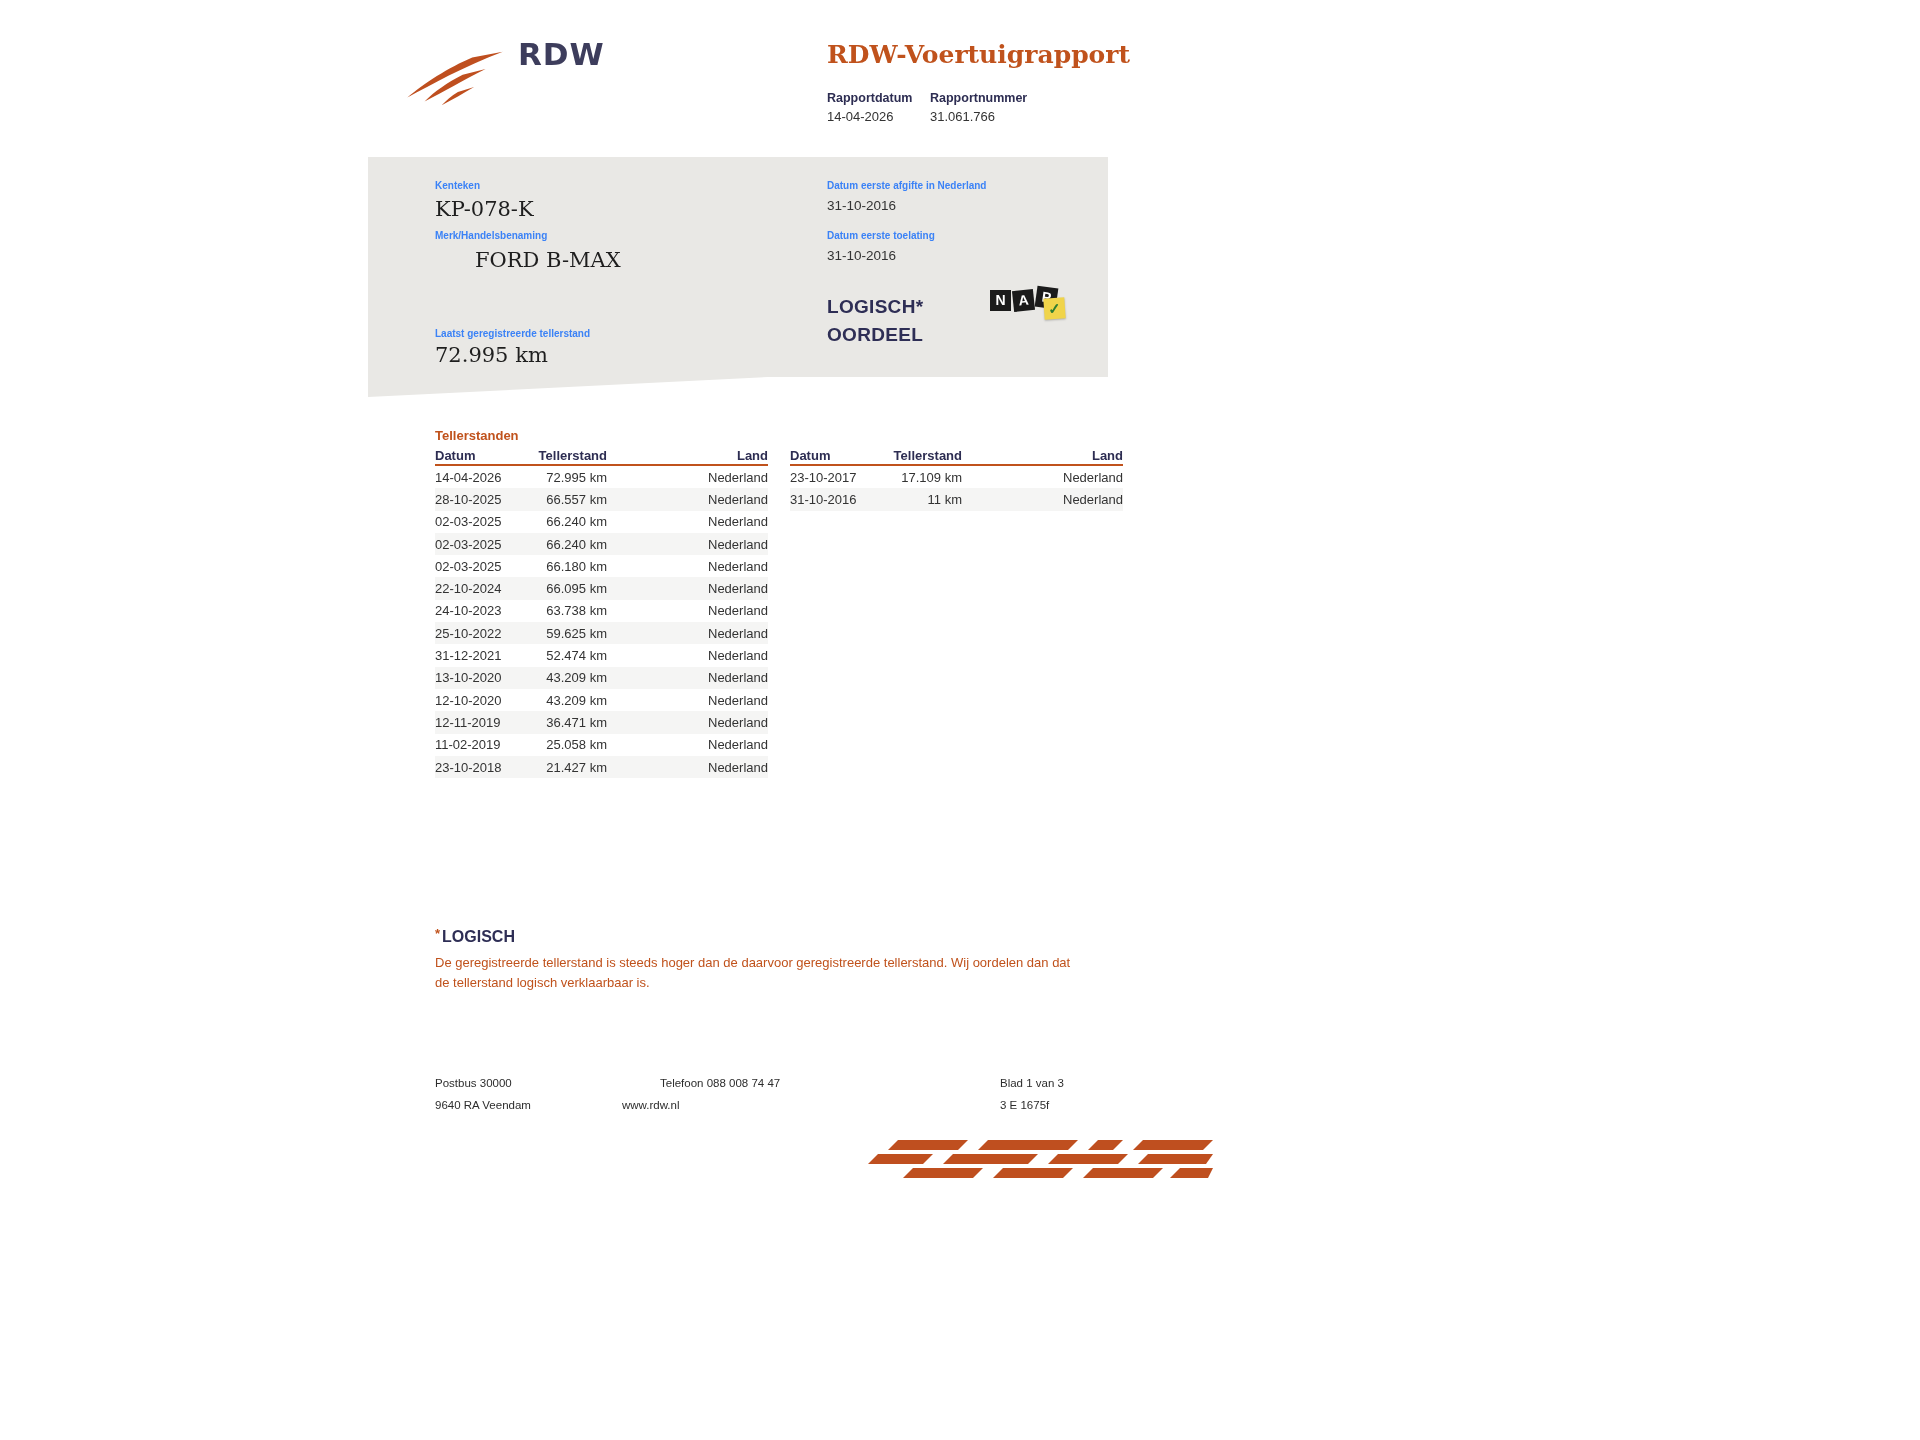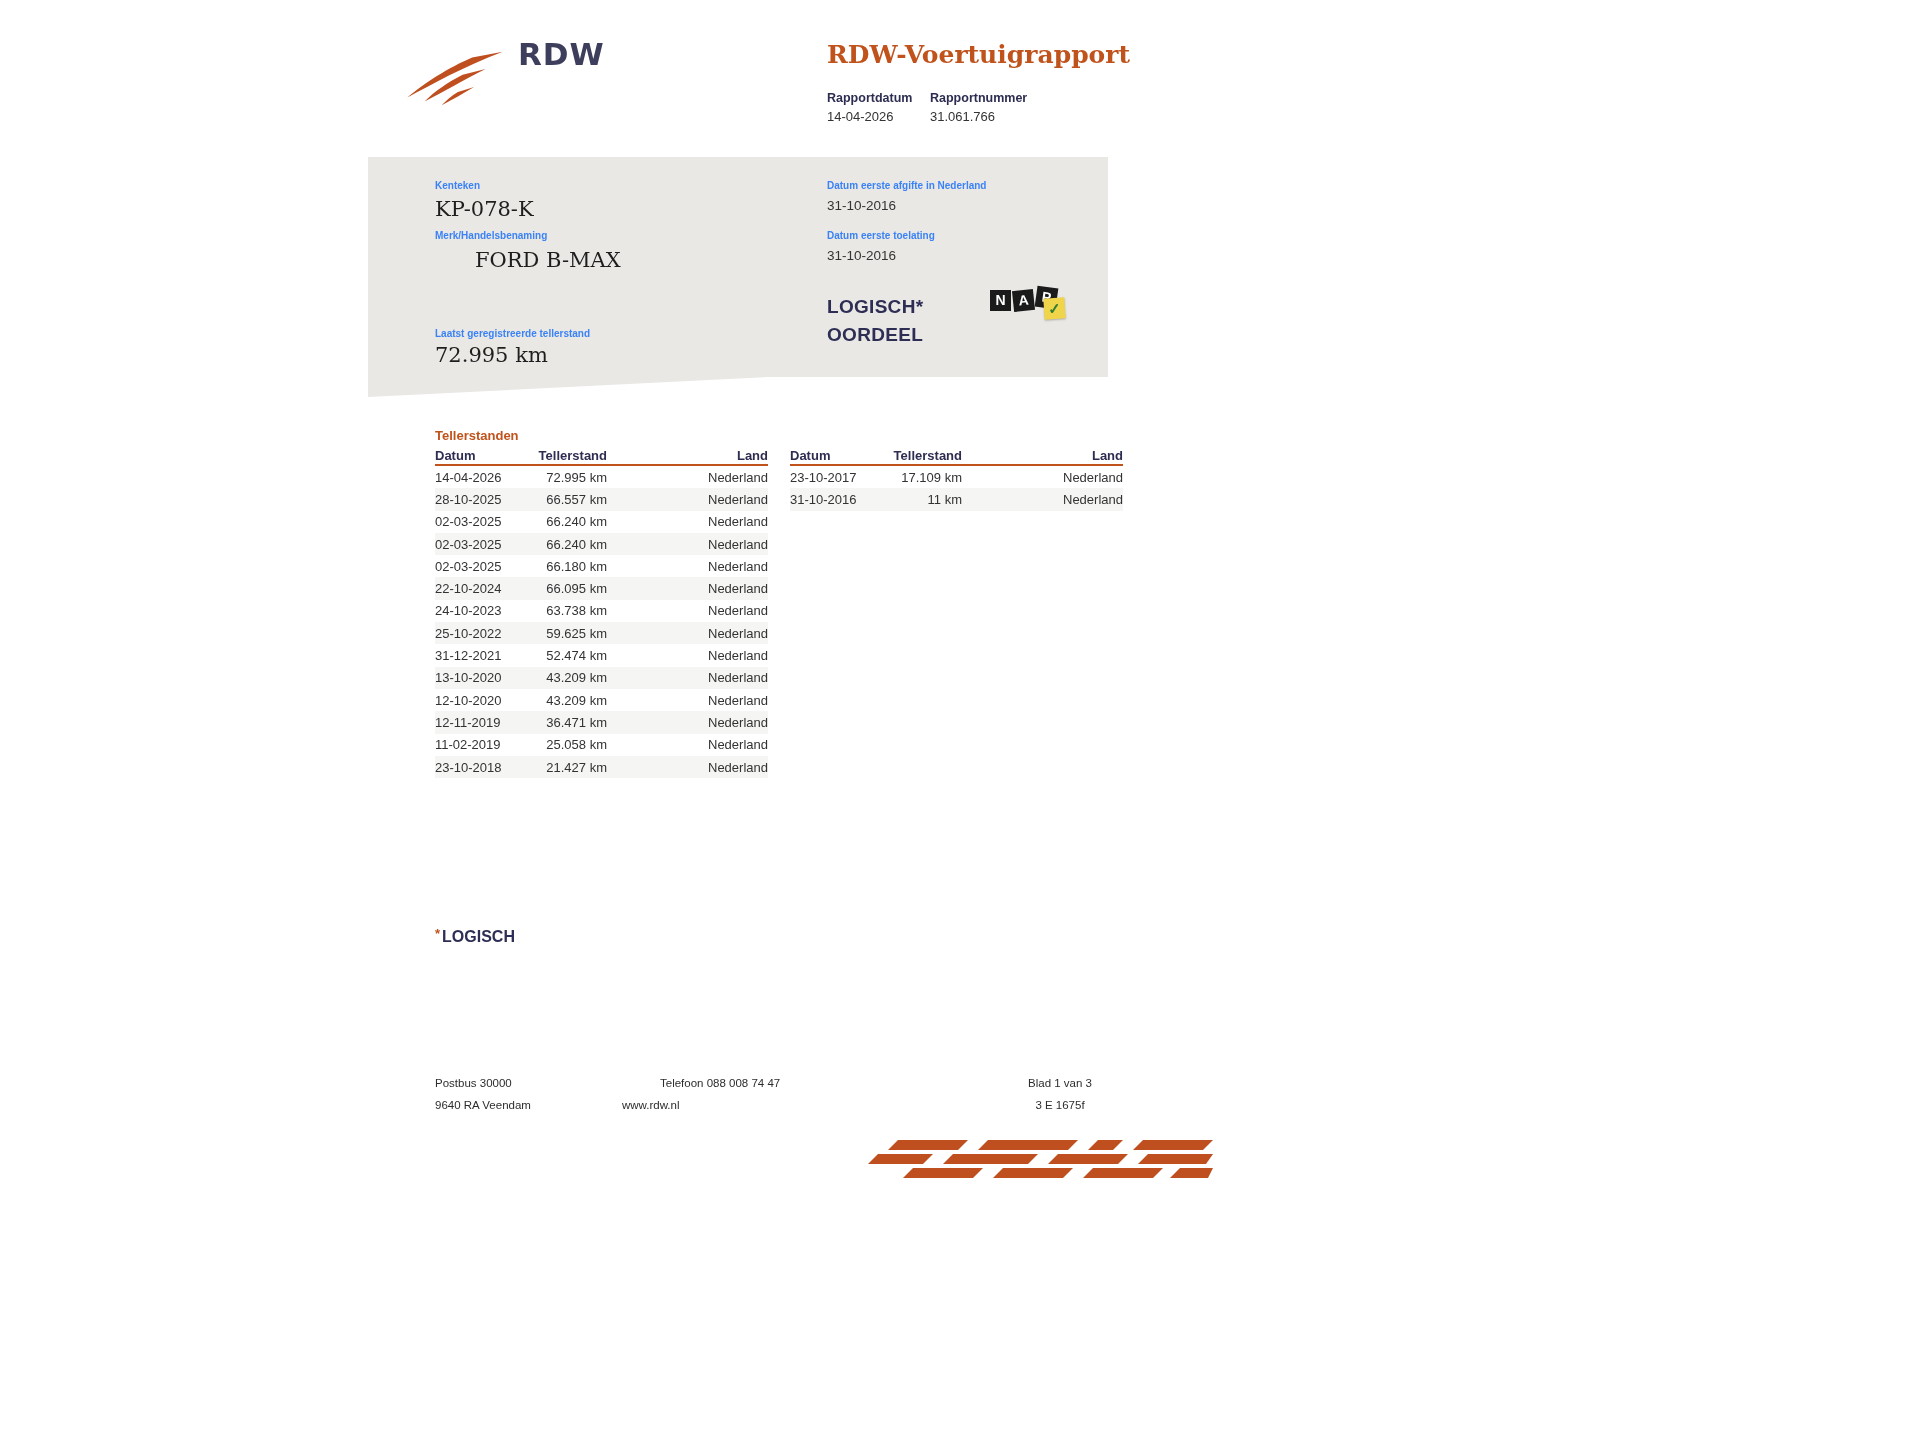--- a/index.html
+++ b/index.html
@@ -53,21 +53,21 @@
   .tcell.c2 { text-align:right; color:#333; }
 
   
   .logisch-head { position:absolute; left:435px; top:926px; font-size:16px; font-weight:bold; color:#2e2e55; }
   .logisch-head .star { color:#c0521c; font-size:13px; vertical-align:4px; margin-right:2px; }
   .logisch-text { position:absolute; left:435px; top:953px; width:645px; font-size:13px;
                   color:#c0521c; line-height:20px; }
 
   
   .foot { position:absolute; font-size:11.5px; color:#2d2d2d; }
-  .foot.r { text-align:center; }
+  .foot.r { text-align:left; }
 
   .stripes-svg { position:absolute; left:868px; top:1140px; width:345px; height:40px; }
 </style>
 </head>
 <body>
 
 <div id="page">
 
   <svg class="rdw-logo-svg" viewBox="0 0 110 65">
     <path d="M4 52 C30 38 62 20 104 4 L72 10 C48 20 20 38 4 52 Z" fill="#bf4f1f"></path>
@@ -210,20 +210,21 @@
           <div class="tcell c0">31-10-2016</div>
           <div class="tcell c1">11 km</div>
           <div class="tcell c2">Nederland</div>
         </div>
       </div>
   </div>
 
   <div class="logisch-head">
     <span class="star">*</span><span>LOGISCH</span>
   </div>
+  <div class="logisch-text">De geregistreerde tellerstand is steeds hoger dan de daarvoor geregistreerde tellerstand. Wij oordelen dan dat de tellerstand logisch verklaarbaar is.</div>
 
   <div class="foot" style="left:435px; top:1077px;">Postbus 30000</div>
   <div class="foot" style="left:435px; top:1099px;">9640 RA Veendam</div>
   <div class="foot" style="left:622px; top:1077px;margin-left:38px;">Telefoon 088 008 74 47</div>
   <div class="foot" style="left:622px; top:1099px;">www.rdw.nl</div>
   <div class="foot r" style="left:1000px; top:1077px; width:120px;">Blad 1 van 3</div>
   <div class="foot r" style="left:1000px; top:1099px; width:120px;">3 E 1675f</div>
 
   <svg class="stripes-svg" viewBox="0 0 345 40">
     <g fill="#bf4f1f">

